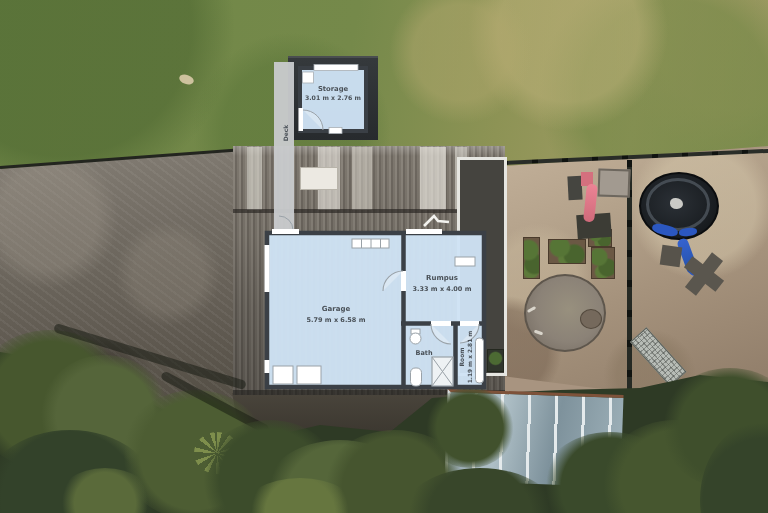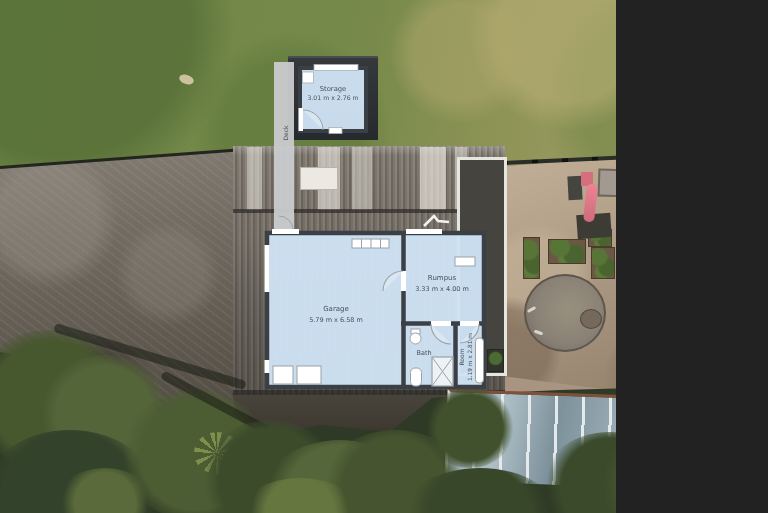--- a/index.html
+++ b/index.html
@@ -1,17 +1,17 @@
 <!DOCTYPE html>
 <html><head>
 <meta charset="utf-8">
 <style>
   html,body{margin:0;padding:0;background:#222;}
-  #scene{position:relative;width:616px;height:513px;overflow:hidden;
-         font-family:"DejaVu Sans",sans-serif;background:#a89480;}
+  #scene{position:relative;width:768px;height:513px;overflow:hidden;
+         font-family:"DejaVu Sans",sans-serif;background:#a89480;font-weight:bold;}
   .abs{position:absolute;}
   
   #dirt-right{left:440px;top:120px;width:328px;height:290px;
     background:
       radial-gradient(circle at 20% 80%, rgba(120,100,82,.55) 0 12%, transparent 16%),
       radial-gradient(circle at 64% 88%, rgba(140,122,100,.6) 0 10%, transparent 14%),
       radial-gradient(circle at 30% 55%, rgba(200,184,156,.5) 0 14%, transparent 20%),
       radial-gradient(circle at 80% 30%, rgba(210,196,168,.55) 0 16%, transparent 22%),
       linear-gradient(160deg,#c6b49d 5%,#b5a38c 35%,#a5927c 60%,#93806c 90%);
     clip-path:polygon(63px 46px,328px 28px,328px 262px,260px 258px,185px 272px,63px 256px);}

